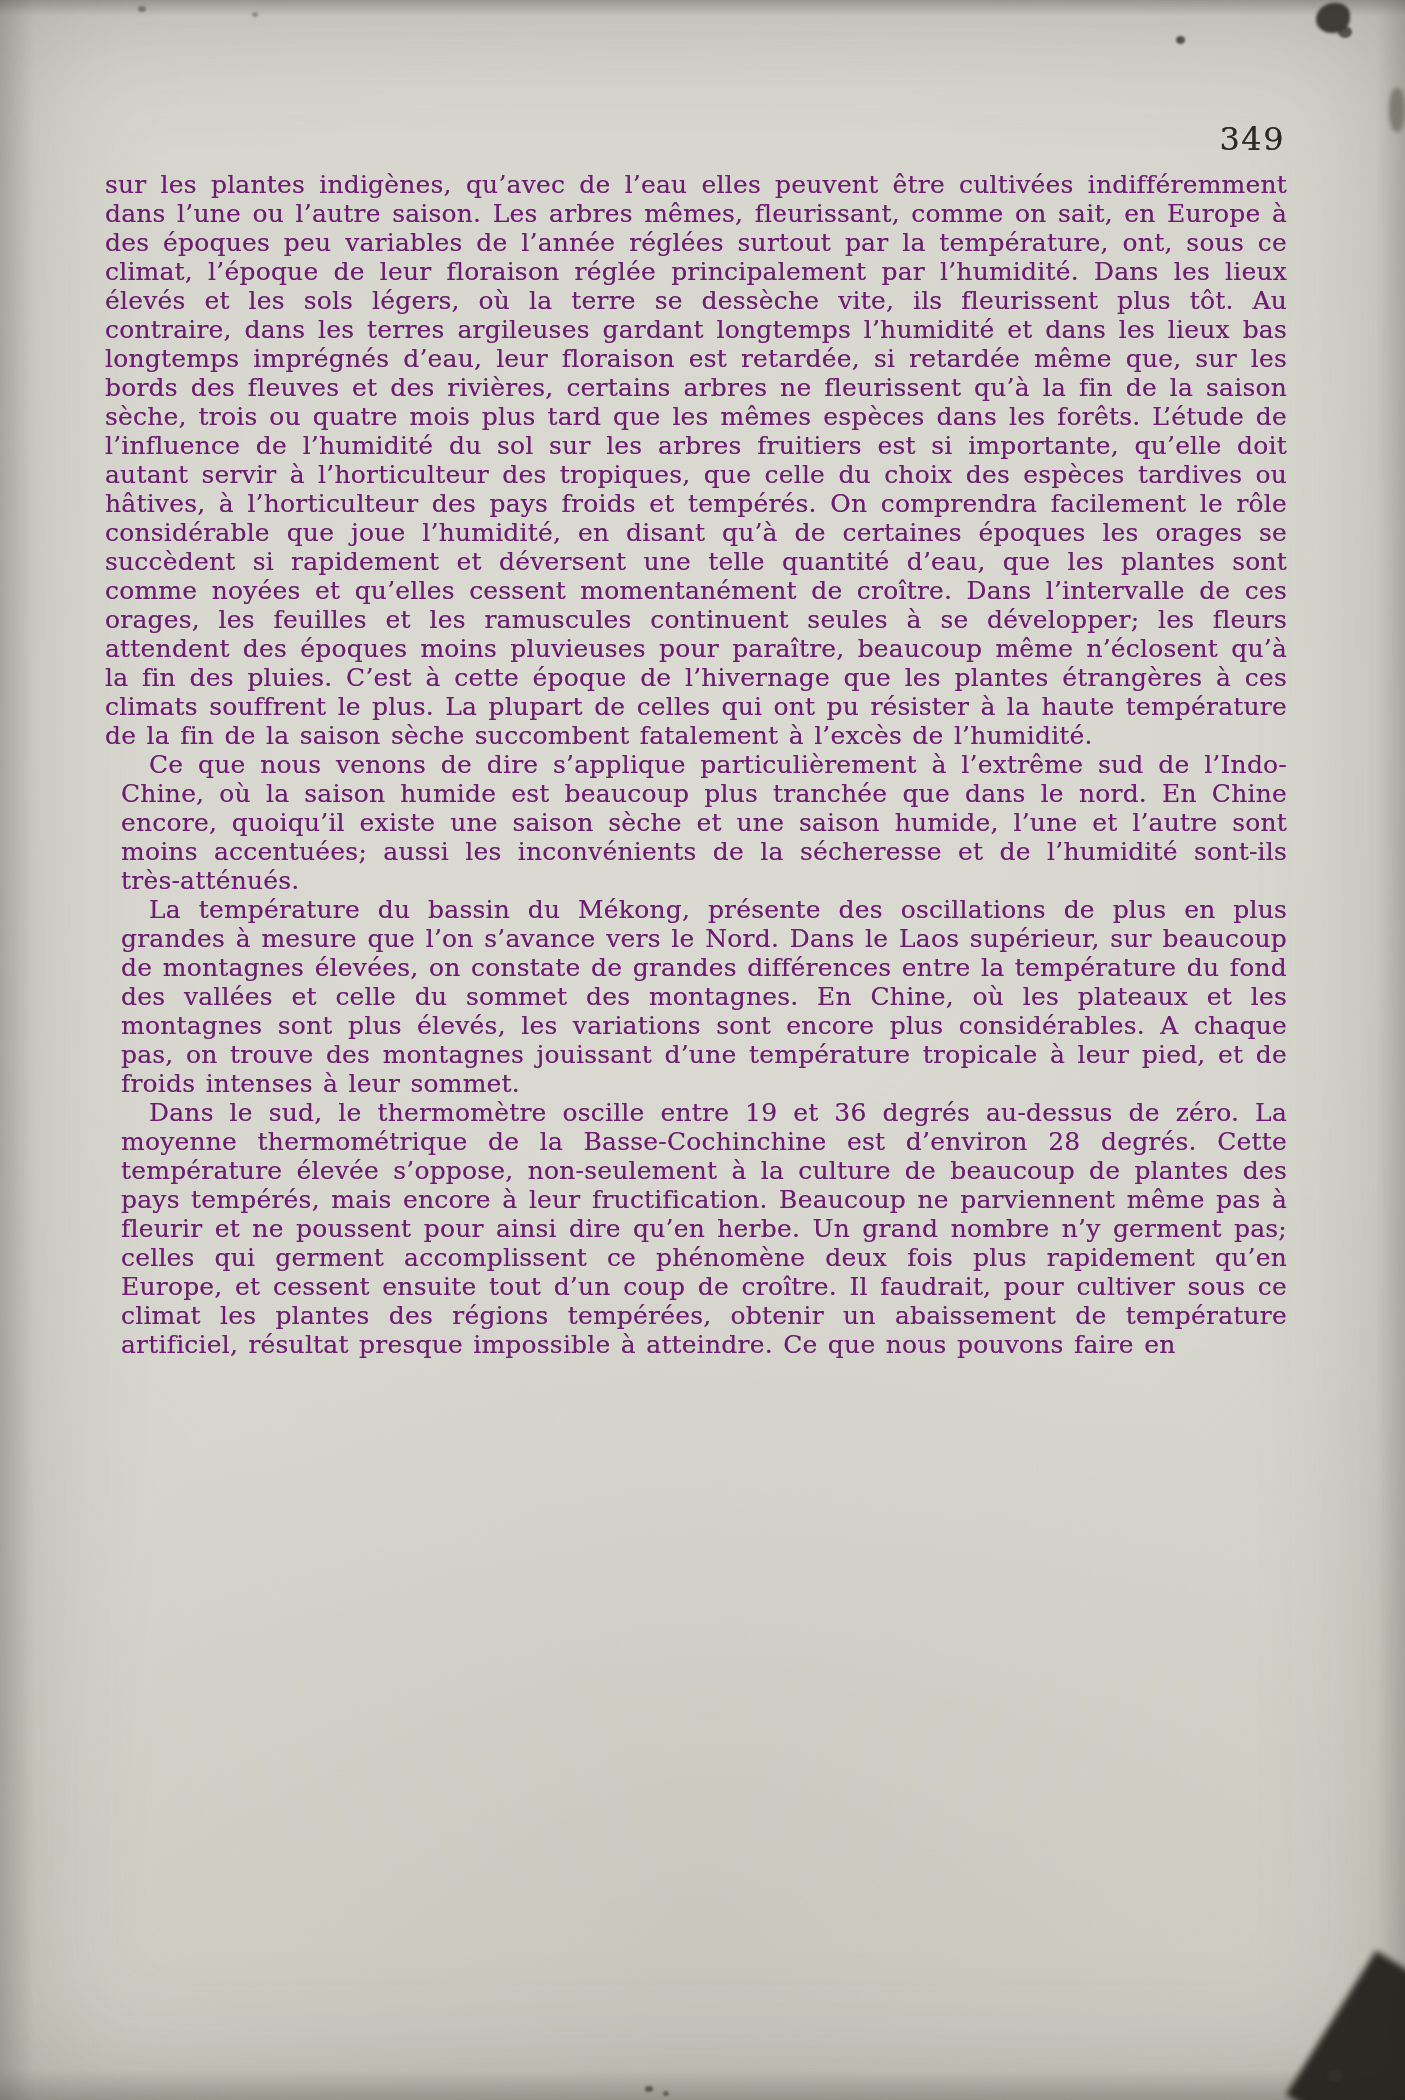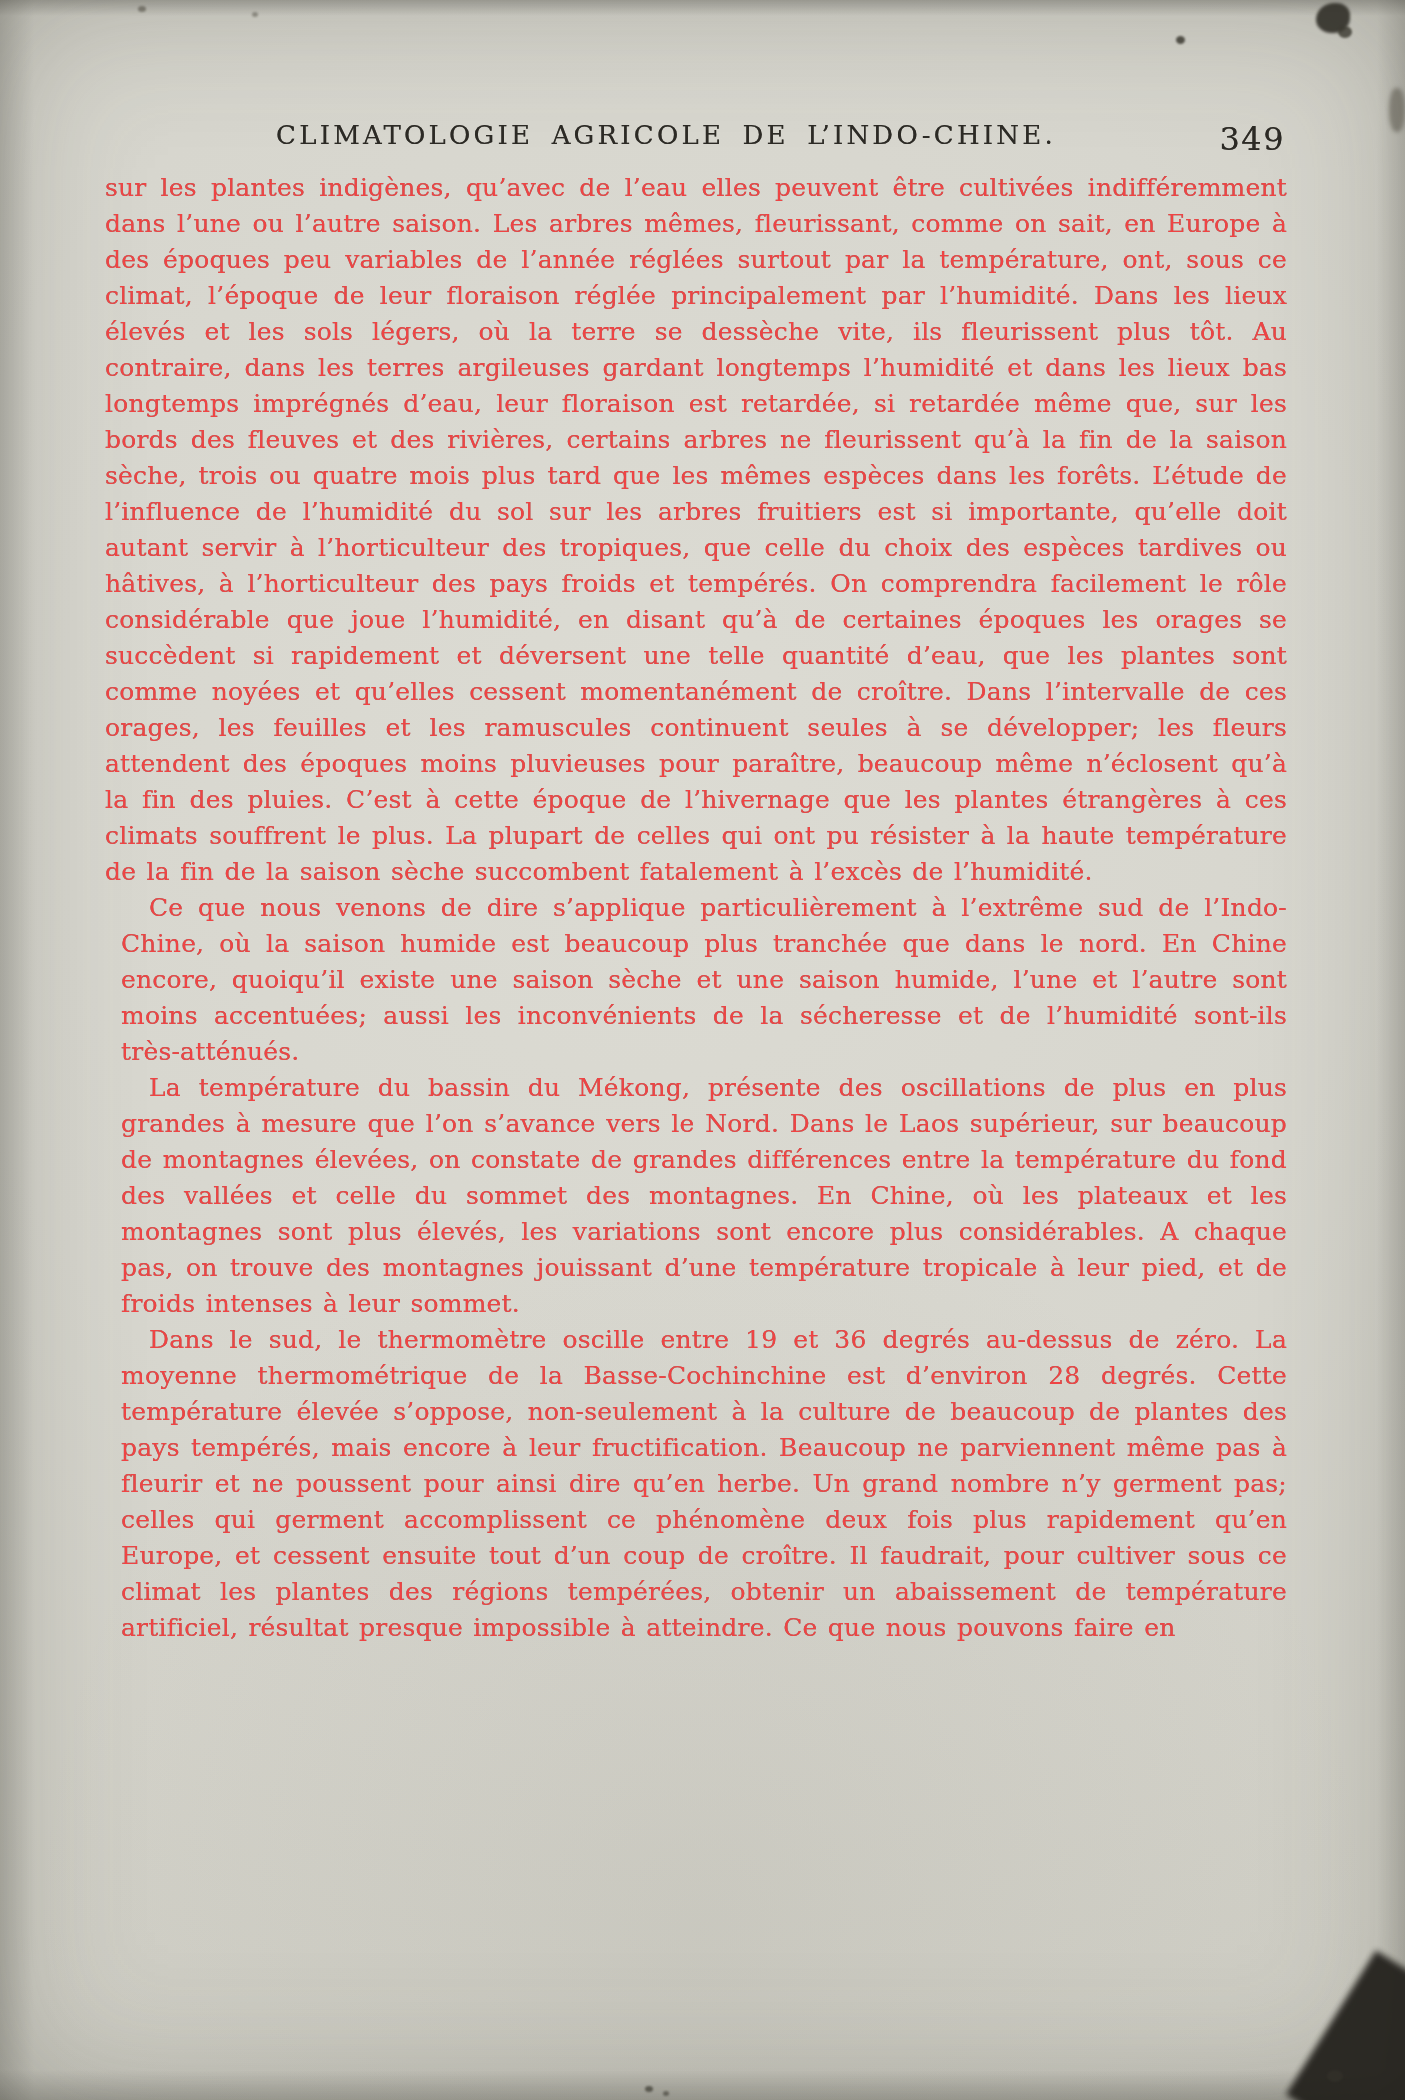--- a/index.html
+++ b/index.html
@@ -114,25 +114,25 @@
     right: 2px;
     top: 0;
     font-size: 32px;
     letter-spacing: 1.5px;
     color: #2c2a25;
     text-shadow: 0 0 .5px rgba(40,38,33,.65);
   }
   .body-text p {
     margin: 0;
     font-size: 25px;
-    line-height: 36px;
+    line-height: 29px;
     text-align: justify;
     word-spacing: 2.2px;
     letter-spacing: 0.2px;
-    color: #ef4444;
+    color: #701a75;
     text-shadow: 0 0 .5px rgba(42,40,35,.55);
   }
   .body-text p.indent {
     text-indent: 28px;
     margin-left: 16px;
   }
 </style>
 </head>
 <body>
 
@@ -145,21 +145,20 @@
 <div class="artifact a-speck-tl1"></div>
 <div class="artifact a-speck-tl2"></div>
 <div class="artifact a-corner-bottom-right"></div>
 <div class="artifact a-br-blob"></div>
 <div class="artifact a-bottom-speck1"></div>
 <div class="artifact a-bottom-speck2"></div>
 
 <div class="text-block">
 
   <div class="running-head">
-    <span class="title">CLIMATOLOGIE AGRICOLE DE L’INDO-CHINE.</span>
     <span class="folio">349</span>
   </div>
 
   <div class="body-text">
     <p>sur les plantes indigènes, qu’avec de l’eau elles peuvent être cultivées indifféremment dans l’une ou l’autre saison. Les arbres mêmes, fleurissant, comme on sait, en Europe à des époques peu variables de l’année réglées surtout par la température, ont, sous ce climat, l’époque de leur floraison réglée principalement par l’humidité. Dans les lieux élevés et les sols légers, où la terre se dessèche vite, ils fleurissent plus tôt. Au contraire, dans les terres argileuses gardant longtemps l’humidité et dans les lieux bas longtemps imprégnés d’eau, leur floraison est retardée, si retardée même que, sur les bords des fleuves et des rivières, certains arbres ne fleurissent qu’à la fin de la saison sèche, trois ou quatre mois plus tard que les mêmes espèces dans les forêts. L’étude de l’influence de l’humidité du sol sur les arbres fruitiers est si importante, qu’elle doit autant servir à l’horticulteur des tropiques, que celle du choix des espèces tardives ou hâtives, à l’horticulteur des pays froids et tempérés. On comprendra facilement le rôle considérable que joue l’humidité, en disant qu’à de certaines époques les orages se succèdent si rapidement et déversent une telle quantité d’eau, que les plantes sont comme noyées et qu’elles cessent momentanément de croître. Dans l’intervalle de ces orages, les feuilles et les ramuscules continuent seules à se développer; les fleurs attendent des époques moins pluvieuses pour paraître, beaucoup même n’éclosent qu’à la fin des pluies. C’est à cette époque de l’hivernage que les plantes étrangères à ces climats souffrent le plus. La plupart de celles qui ont pu résister à la haute température de la fin de la saison sèche succombent fatalement à l’excès de l’humidité.</p>
     <p class="indent">Ce que nous venons de dire s’applique particulièrement à l’extrême sud de l’Indo-Chine, où la saison humide est beaucoup plus tranchée que dans le nord. En Chine encore, quoiqu’il existe une saison sèche et une saison humide, l’une et l’autre sont moins accentuées; aussi les inconvénients de la sécheresse et de l’humidité sont-ils très-atténués.</p>
     <p class="indent">La température du bassin du Mékong, présente des oscillations de plus en plus grandes à mesure que l’on s’avance vers le Nord. Dans le Laos supérieur, sur beaucoup de montagnes élevées, on constate de grandes différences entre la température du fond des vallées et celle du sommet des montagnes. En Chine, où les plateaux et les montagnes sont plus élevés, les variations sont encore plus considérables. A chaque pas, on trouve des montagnes jouissant d’une température tropicale à leur pied, et de froids intenses à leur sommet.</p>
     <p class="indent">Dans le sud, le thermomètre oscille entre 19 et 36 degrés au-dessus de zéro. La moyenne thermométrique de la Basse-Cochinchine est d’environ 28 degrés. Cette température élevée s’oppose, non-seulement à la culture de beaucoup de plantes des pays tempérés, mais encore à leur fructification. Beaucoup ne parviennent même pas à fleurir et ne poussent pour ainsi dire qu’en herbe. Un grand nombre n’y germent pas; celles qui germent accomplissent ce phénomène deux fois plus rapidement qu’en Europe, et cessent ensuite tout d’un coup de croître. Il faudrait, pour cultiver sous ce climat les plantes des régions tempérées, obtenir un abaissement de température artificiel, résultat presque impossible à atteindre. Ce que nous pouvons faire en</p>
   </div>
 

